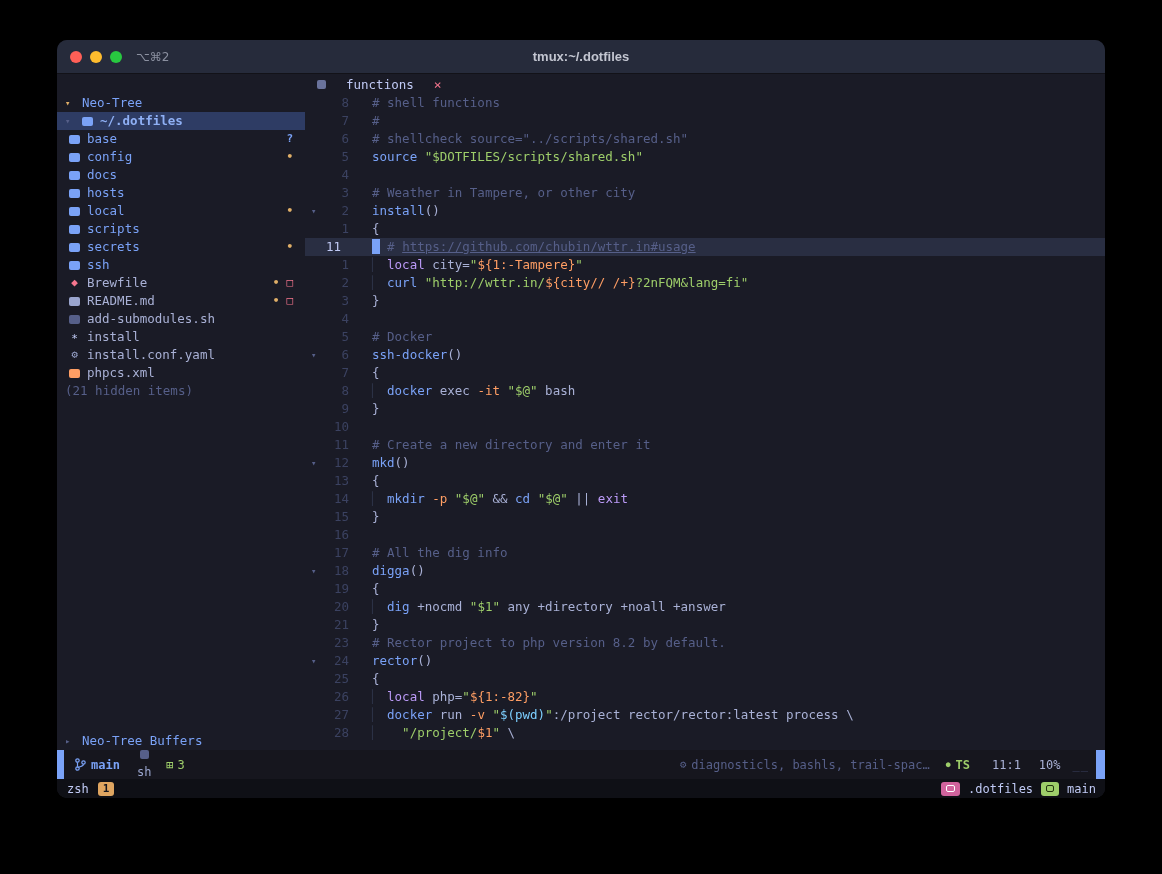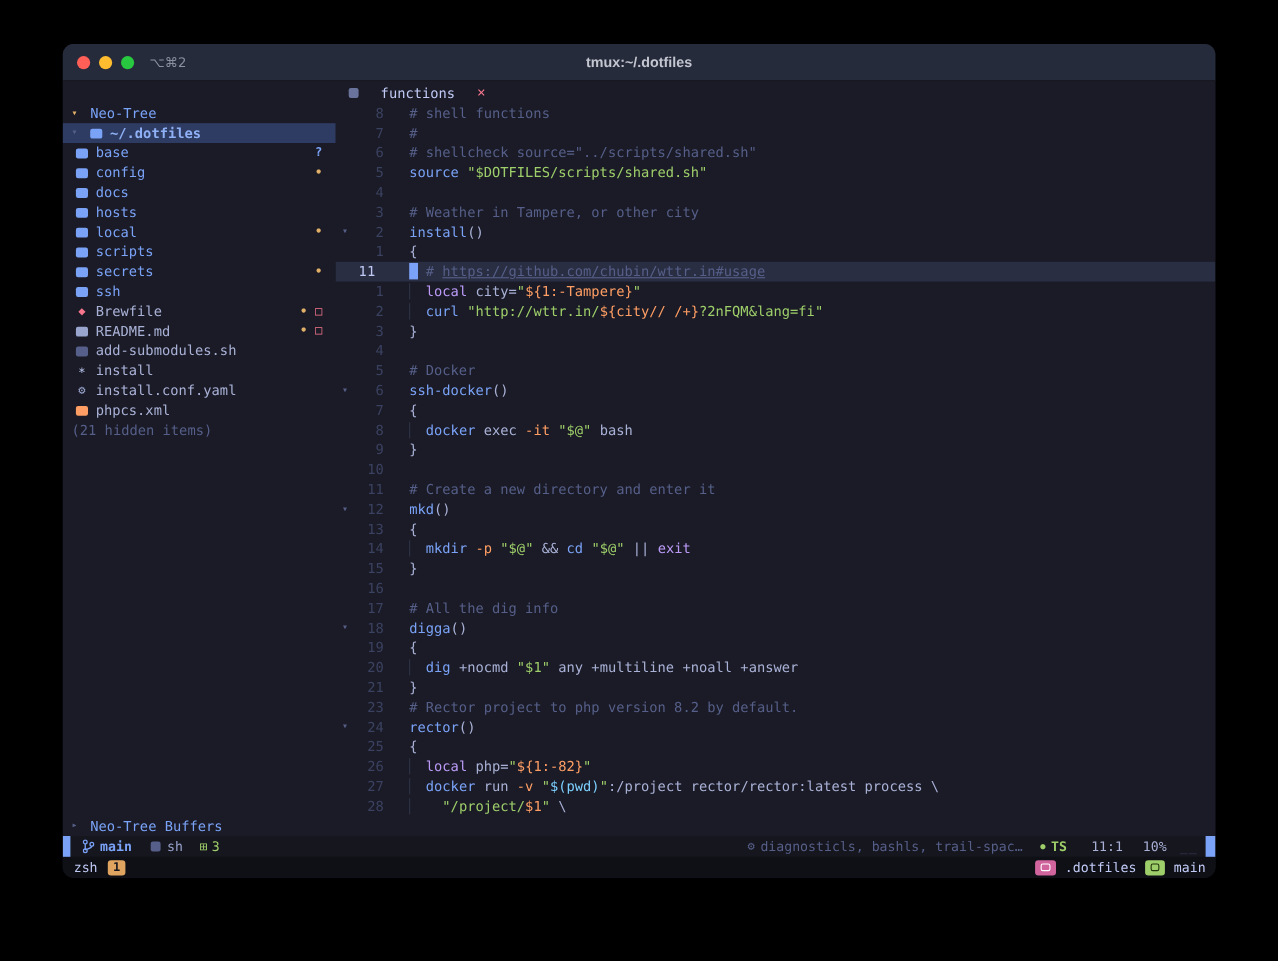--- a/index.html
+++ b/index.html
@@ -56,21 +56,21 @@
   .t-orange { color:#ff9e64; }
   .t-magenta { color:#bb9af7; }
   .t-cyan { color:#7dcfff; }
   .t-guide { color:#2f3449; }
   .t-url { color:#565f89; text-decoration:underline; }
   .t-cursor { background:#7aa2f7; }
   
   .statusline { flex:0 0 19px; background:#16161e; display:flex; align-items:center; font-size:12px; }
   .sl-mode { width:7px; align-self:stretch; background:#7aa2f7; }
   .sl-branch { margin-left:11px; display:flex; align-items:center; gap:5px; color:#7aa2f7; font-weight:bold; }
-  .sl-ft { margin-left:17px; display:flex; align-items:center; gap:6px; color:#9aa5ce; }
+  .sl-ft { margin-left:17px; display:flex; align-items:center; gap:6px; color:#9aa5ce;flex-direction:column; }
   .sl-ft-icon { width:9px; height:9px; background:#565f89; border-radius:2px; }
   .sl-diff { margin-left:15px; color:#9ece6a; display:flex; align-items:center; gap:4px; }
   .sl-plus { font-size:12px; }
   .sl-right { margin-left:auto; display:flex; align-items:center; height:100%; }
   .sl-gear { color:#565f89; font-size:11px; margin-right:5px; }
   .sl-lsp { color:#565f89; }
   .sl-lang { color:#9ece6a; margin-left:16px; display:flex; align-items:center; gap:5px; font-weight:bold; }
   .sl-dot { font-size:8px; }
   .sl-pos { color:#a9b1d6; margin-left:22px; }
   .sl-pct { color:#a9b1d6; margin-left:18px; }
@@ -347,21 +347,21 @@
             <span class="ltext"><span class="t-blue">digga</span><span class="t-fg">()</span></span>
           </div>
           <div class="code-line">
             <span class="fold"></span>
             <span class="lnum">19</span>
             <span class="ltext"><span class="t-fg">{</span></span>
           </div>
           <div class="code-line">
             <span class="fold"></span>
             <span class="lnum">20</span>
-            <span class="ltext"><span class="t-guide">▏</span><span class="t-fg"> </span><span class="t-blue">dig</span><span class="t-fg"> +nocmd </span><span class="t-green">"$1"</span><span class="t-fg"> any +multiline +noall +answer</span></span>
+            <span class="ltext"><span class="t-guide">▏</span><span class="t-fg"> </span><span class="t-blue">dig</span><span class="t-fg"> +nocmd </span><span class="t-green">"$1"</span><span class="t-fg"> any +directory +noall +answer</span></span>
           </div>
           <div class="code-line">
             <span class="fold"></span>
             <span class="lnum">21</span>
             <span class="ltext"><span class="t-fg">}</span></span>
           </div>
           <div class="code-line">
             <span class="fold"></span>
             <span class="lnum">23</span>
             <span class="ltext"><span class="t-comment"># Rector project to php version 8.2 by default.</span></span>

